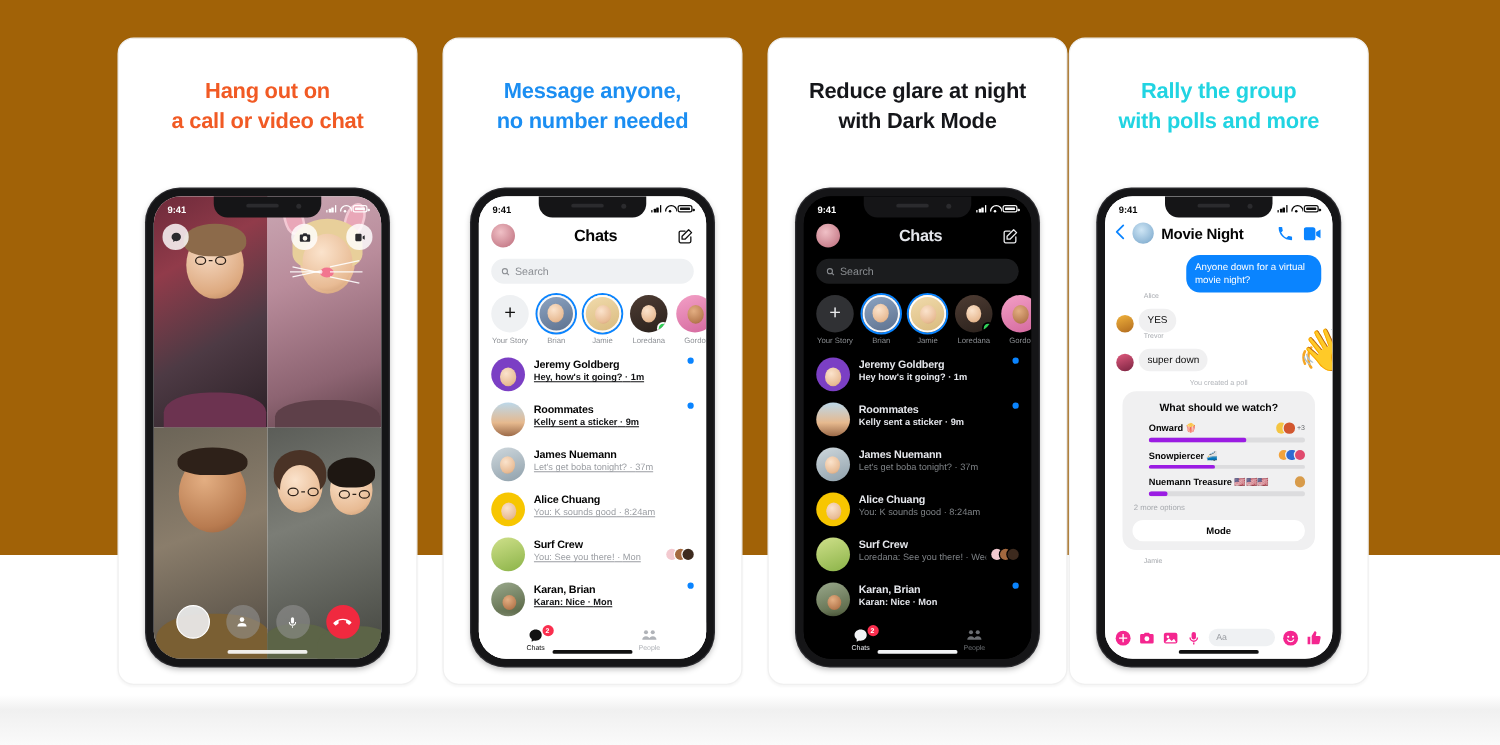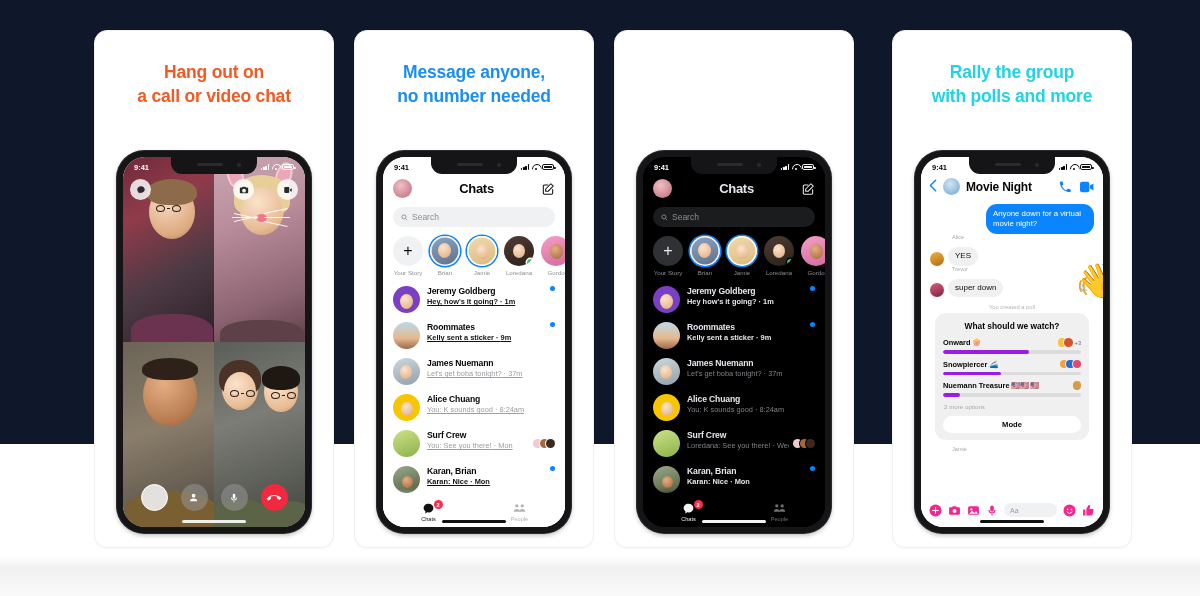--- a/index.html
+++ b/index.html
@@ -2,21 +2,21 @@
 <html><head>
 <meta charset="utf-8">
 <style>
   * { box-sizing: border-box; margin: 0; padding: 0; }
   html, body {
     width: 1200px; height: 596px;
     background: #ffffff;
     font-family: "Liberation Sans", sans-serif;
     overflow: hidden;
   }
-  #stage { position: relative; width: 1200px; height: 444px; background: #0f172a; }
+  #stage { position: relative; width: 1200px; height: 444px; background: #a16207; }
 
   .bottom-fade {
     position: absolute; left: 0; right: 0; top: 556px; height: 40px;
     background: linear-gradient(to bottom, #ffffff 0%, #f0f0f0 30%, #fafafa 100%);
   }
   .bottom-rule {
     position: absolute; left: 0; right: 0; top: 556px; height: 1px;
     background: #ececed;
   }
 
@@ -26,21 +26,21 @@
     position: absolute; top: 30px; width: 240px; height: 518px;
     background: #ffffff;
     border: 1px solid #f0f0f0;
     border-radius: 13px;
     box-shadow: 0 1px 2px rgba(0,0,0,0.035);
     overflow: hidden;
   }
   .card.c1 { left: 94px; }
   .card.c2 { left: 354px; }
   .card.c3 { left: 614px; }
-  .card.c4 { left: 892px; }
+  .card.c4 { left: 855px; }
 
   .card-title {
     position: absolute; left: 8px; right: 8px; top: 29px;
     text-align: center;
     font-size: 17.5px; font-weight: 700; line-height: 24px;
     letter-spacing: -0.2px;
     white-space: pre-line;
   }
   .t-orange { color: #f15a24; }
   .t-blue   { color: #1b8ef2; }
@@ -206,21 +206,21 @@
   .msg-out { margin-left: auto; max-width: 108px; background: #0a84ff; color: #fff;
     border-radius: 11px; padding: 4.5px 7px; font-size: 7.8px; line-height: 10.5px; }
   .msg-grp { display: flex; align-items: flex-end; gap: 4px; margin-top: 7px; }
   .msg-grp .mav { width: 14px; height: 14px; border-radius: 50%; flex: 0 0 auto; }
   .msg-sender { font-size: 5.6px; color: #a6a9ae; margin: 0 0 1px 22px; }
   .msg-in { background: #f0f0f1; border-radius: 11px; padding: 4px 7px; font-size: 8px; line-height: 10.5px; color: #0b0b0c; }
   .sysline { text-align: center; font-size: 5.8px; color: #b2b5ba; margin: 7px 0 3px; }
 
   .poll { background: #f0f0f1; border-radius: 11px; padding: 8px 8px 7px; margin: 0 5px; }
   .poll-q { text-align: center; font-size: 8.4px; font-weight: 700; margin-bottom: 7px; }
-  .poll-opt { margin-bottom: 6px; }
+  .poll-opt { margin-bottom: 6px; margin-left: 13px; }
   .poll-row { display: flex; align-items: center; justify-content: space-between; gap: 4px; }
   .poll-lbl { font-size: 7.4px; font-weight: 700; white-space: nowrap; overflow: hidden; }
   .poll-voters { display: flex; align-items: center; font-size: 5.6px; color: #65686c; }
   .poll-voters span { width: 8.5px; height: 8.5px; border-radius: 50%; margin-left: -2px; box-shadow: 0 0 0 1px #f0f0f1; display:inline-block; }
   .poll-bar { height: 3.6px; border-radius: 2px; background: #dcdcde; margin-top: 3px; overflow: hidden; }
   .poll-bar i { display: block; height: 100%; background: #9b1ce3; border-radius: 2px; }
   .poll-more { font-size: 6.2px; color: #a6a9ae; margin: 3px 0 6px 1px; }
   .poll-vote { background: #fff; border-radius: 13px; height: 17px; display: flex;
     align-items: center; justify-content: center; font-size: 7.6px; font-weight: 700; }
 
@@ -523,20 +523,22 @@
                 <div class="tab-lbl">People</div>
               </div>
             </div>
           </div>
           <div class="homebar" style="background:#111"></div>
         </div>
       </div>
     </div>
 
     <div class="card c3">
+      <div class="card-title t-black">Reduce glare at night
+with Dark Mode</div>
 
       <div class="phone">
         <div class="screen" style="background:#000">
           <div class="notch">
               <span class="spk"></span>
               <span class="cam"></span>
             </div>
 
           <div class="chatapp dark">
             <div class="statusbar" style="color:#fff;position:static;height:18px;">

